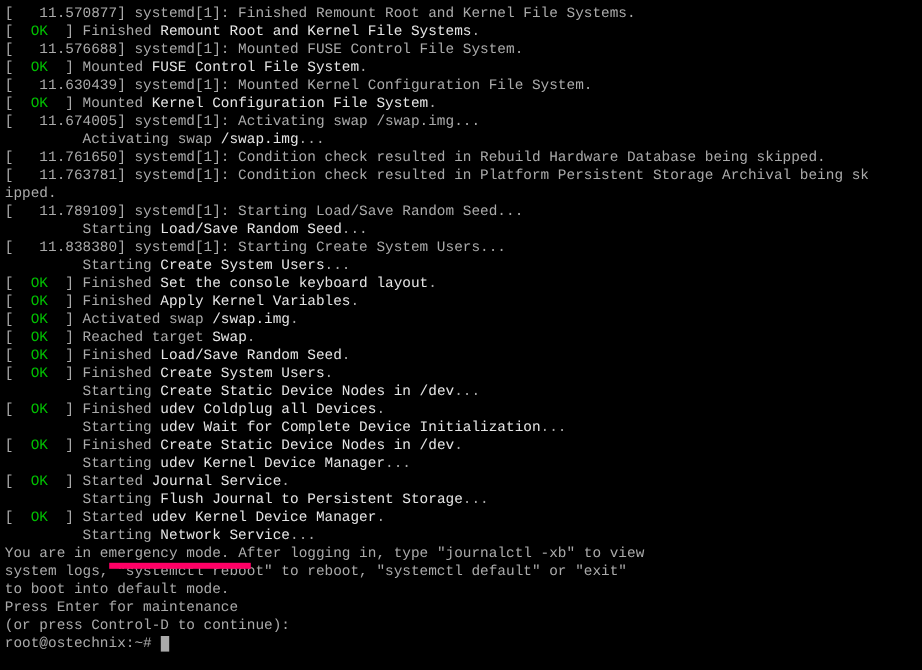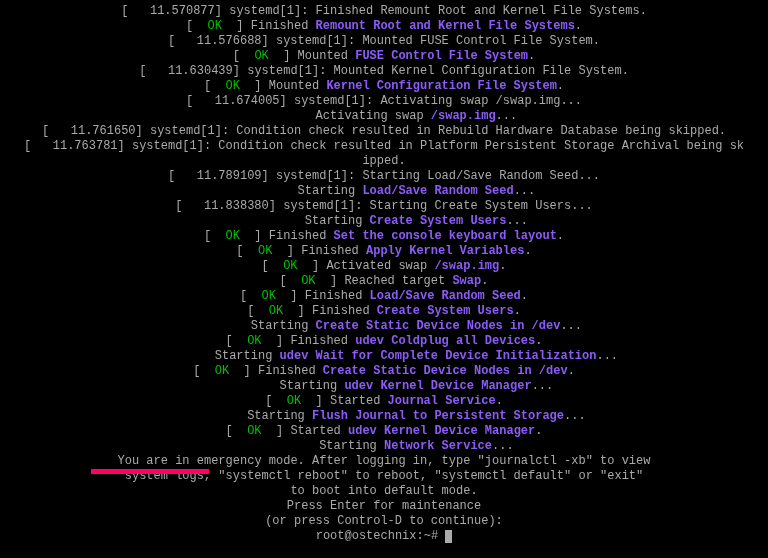--- a/index.html
+++ b/index.html
@@ -10,24 +10,23 @@
     font-family: "Courier New", monospace;
     font-size: 12px;
     line-height: 15px;
     width: 768px;
     height: 558px;
     overflow: hidden;
   }
   #terminal {
     padding: 4px 4px;
     white-space: pre;
-    text-align: center;
   }
   .green { color: #00c000; font-family: Liberation Mono, monospace; }
-  .white { color: #8b5cf6; font-weight: bold; }
+  .white { color: #e5e5e5; }
   .grey { color: #aaa; }
   .cursor {
     display: inline-block;
     width: 7px;
     height: 13px;
     background: #aaa;
     vertical-align: text-bottom;
   }
   .redact {
     background: #ff0066;

